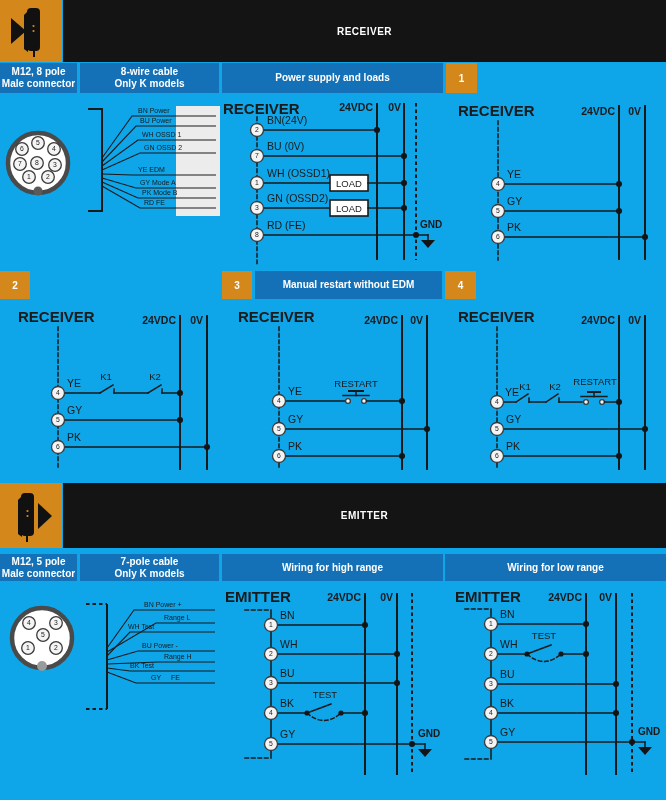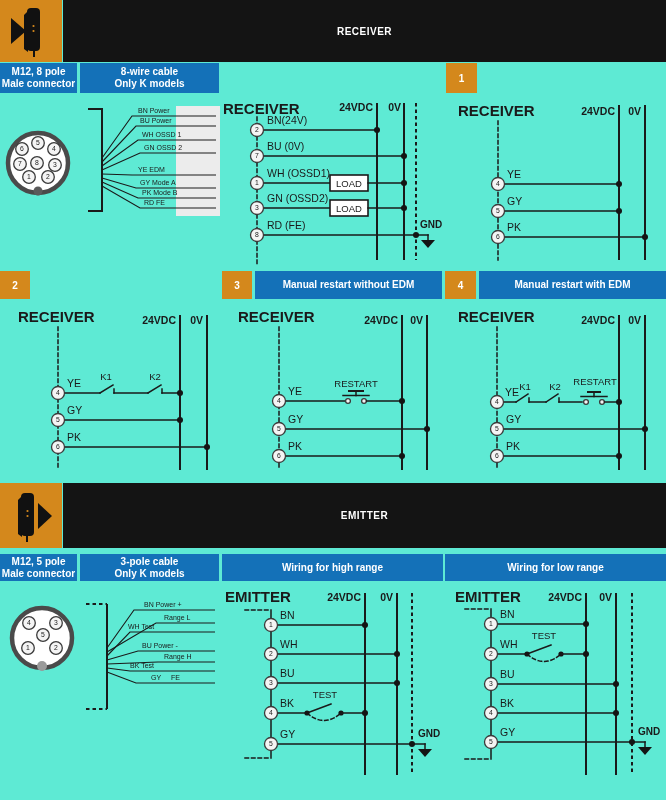--- a/index.html
+++ b/index.html
@@ -1,16 +1,16 @@
 <!DOCTYPE html>
 <html><head>
 <meta charset="utf-8">
 <style>
   html,body{margin:0;padding:0;background:#fff}
-  #canvas{position:relative;width:666px;height:800px;background:#5eead4;
+  #canvas{position:relative;width:666px;height:800px;background:#0ea5e9;
           font-family:"Liberation Sans",sans-serif;overflow:hidden}
   .abs{position:absolute}
   .banner{background:#141414;color:#fff;display:flex;align-items:center;justify-content:center;
           font-weight:bold;font-size:10px;letter-spacing:.5px}
   .iconbox{background:#d4881c;display:flex;align-items:center;justify-content:center}
   .hdr{background:#1471b8;color:#fff;display:flex;flex-direction:column;align-items:center;
        justify-content:center;font-size:10px;font-weight:bold;line-height:12px;text-align:center}
   .num{background:#d4881c;color:#fff;display:flex;align-items:center;justify-content:center;
        font-size:10px;font-weight:bold}
   svg{display:block}
@@ -57,20 +57,23 @@
     <span>RECEIVER</span>
   </div>
 
   <div class="abs hdr" style="left:0;top:63px;width:77px;height:30px">
     <span>M12, 8 pole</span>
     <span>Male connector</span>
   </div>
   <div class="abs hdr" style="left:80px;top:63px;width:139px;height:30px">
     <span>8-wire cable</span>
     <span>Only K models</span>
+  </div>
+  <div class="abs hdr" style="left:222px;top:63px;width:221px;height:30px">
+    <span>Power supply and loads</span>
   </div>
   <div class="abs num" style="left:446px;top:63px;width:31px;height:30px">
     <span>1</span>
   </div>
 
   <svg class="abs" style="left:0;top:100px" width="80" height="140" viewBox="0 0 80 140">
     <circle class="ring" cx="38" cy="63" r="30"></circle>
     <circle class="notch" cx="38" cy="91" r="4.5"></circle>
     <circle class="pin" cx="38" cy="43" r="6.3"></circle>
       <text class="pn" x="38" y="45.4">5</text>
@@ -184,23 +187,20 @@
   </div>
   <div class="abs num" style="left:222px;top:271px;width:30px;height:28px">
     <span>3</span>
   </div>
   <div class="abs hdr" style="left:255px;top:271px;width:187px;height:28px">
     <span>Manual restart without EDM</span>
   </div>
   <div class="abs num" style="left:445px;top:271px;width:31px;height:28px">
     <span>4</span>
   </div>
-  <div class="abs hdr" style="left:479px;top:271px;width:187px;height:28px">
-    <span>Manual restart with EDM</span>
-  </div>
 
   <svg class="abs" style="left:0;top:305px" width="222" height="175" viewBox="0 0 222 175">
     <text class="ttl" x="18" y="17">RECEIVER</text>
     <text class="rail" x="176" y="19">24VDC</text>
     <text class="rail" x="203" y="19">0V</text>
     <line class="st2" x1="180" y1="10" x2="180" y2="165"></line>
     <line class="st2" x1="207" y1="10" x2="207" y2="165"></line>
     <line class="st dsh" x1="58" y1="22" x2="58" y2="165"></line>
     <line class="st" x1="64" y1="88" x2="100" y2="88"></line>
     <line class="st" x1="100" y1="88" x2="113" y2="80"></line>
@@ -309,21 +309,21 @@
   </div>
   <div class="abs banner" style="left:63px;top:483px;width:603px;height:65px">
     <span>EMITTER</span>
   </div>
 
   <div class="abs hdr" style="left:0;top:554px;width:77px;height:27px">
     <span>M12, 5 pole</span>
     <span>Male connector</span>
   </div>
   <div class="abs hdr" style="left:80px;top:554px;width:139px;height:27px">
-    <span>3-pole cable</span>
+    <span>7-pole cable</span>
     <span>Only K models</span>
   </div>
   <div class="abs hdr" style="left:445px;top:554px;width:221px;height:27px">
     <span>Wiring for low range</span>
   </div>
   <div class="abs hdr" style="left:222px;top:554px;width:221px;height:27px">
     <span>Wiring for high range</span>
   </div>
 
   <svg class="abs" style="left:0;top:598px" width="80" height="100" viewBox="0 0 80 100">

